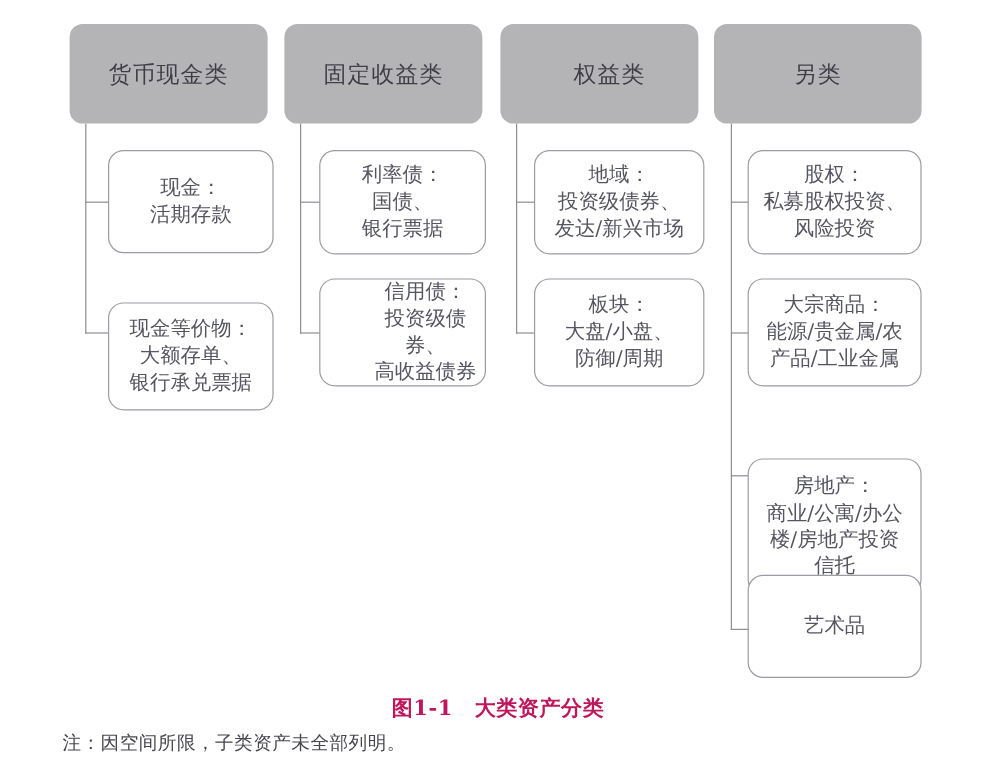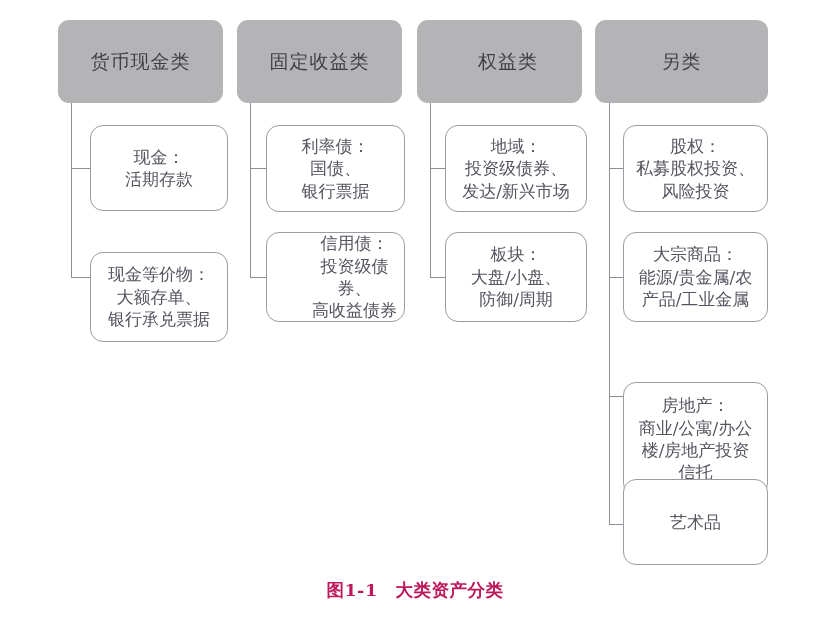--- a/index.html
+++ b/index.html
@@ -147,14 +147,15 @@
 能源/贵金属/农
 产品/工业金属</div>
     <div class="child-box" style="left:623px; top:354px; width:145px; height:114px;margin-top:28px;">房地产：
 商业/公寓/办公
 楼/房地产投资
 信托</div>
     <div class="child-box" style="left:623px; top:479px; width:145px; height:86px;">艺术品</div>
   </div>
 
   <div id="figure-caption">图1-1　大类资产分类</div>
+  <div id="figure-note">注：因空间所限，子类资产未全部列明。</div>
 
 </div>
 
 </body></html>

